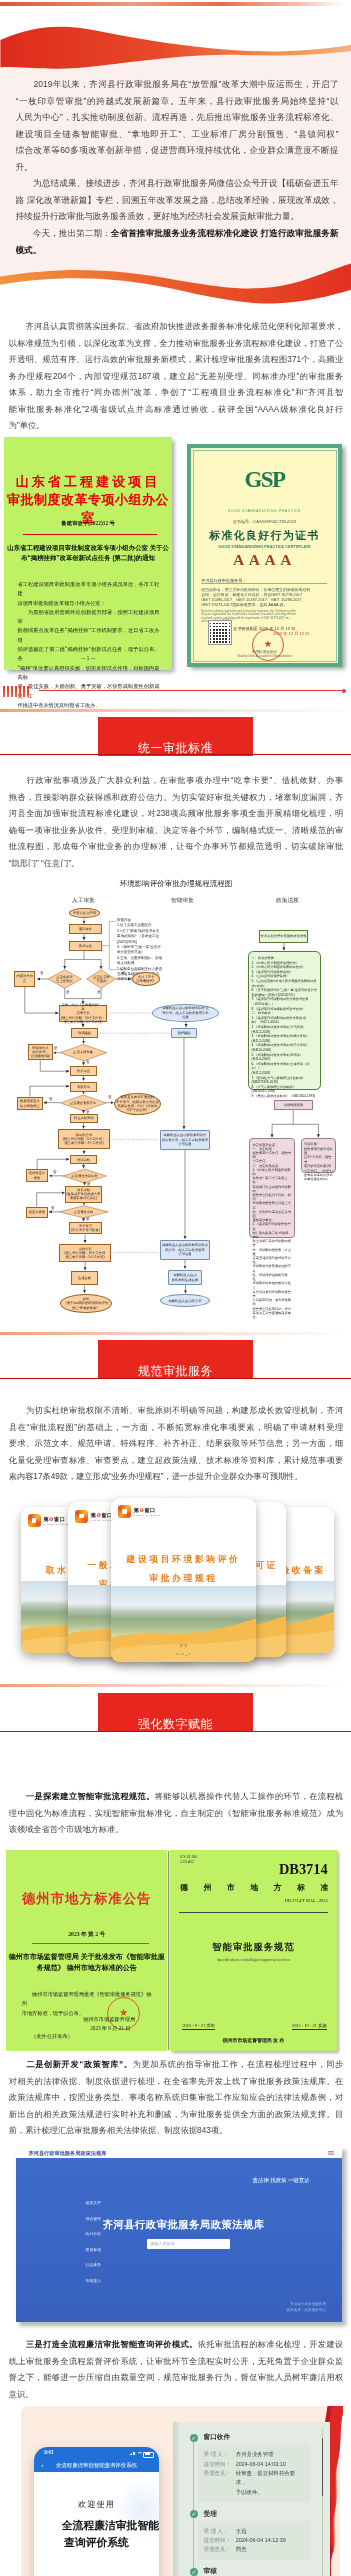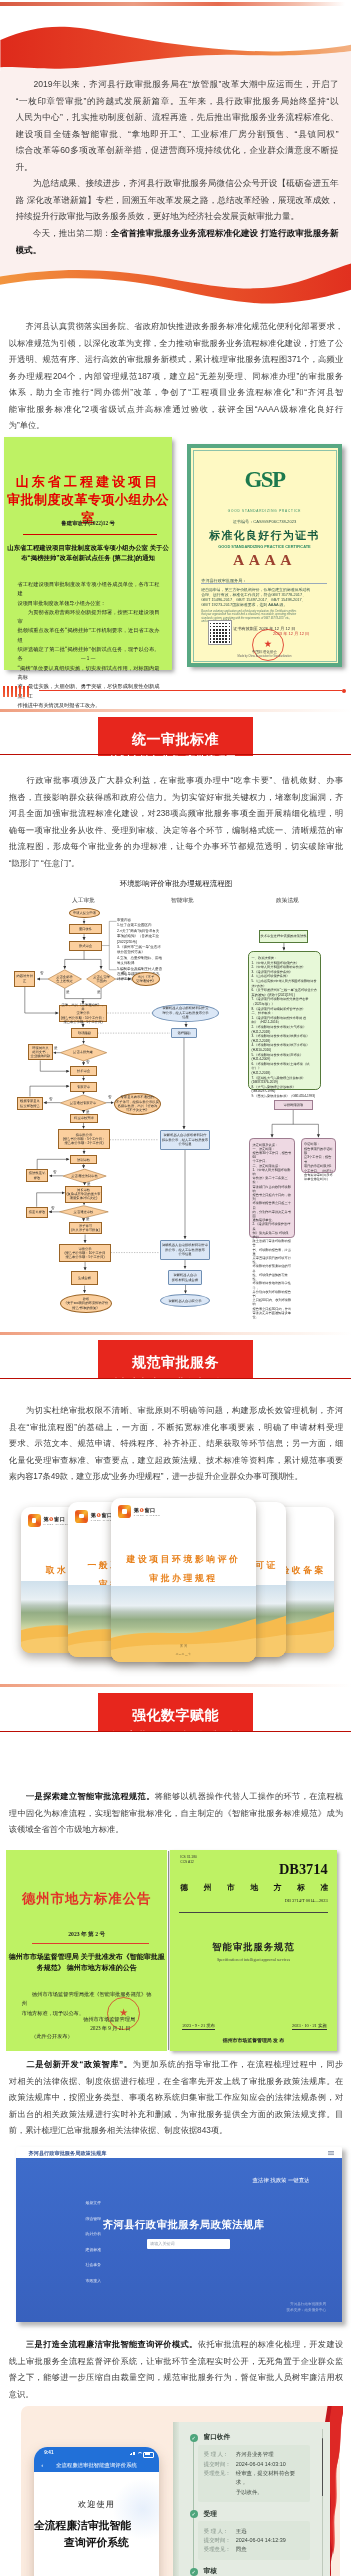--- a/index.html
+++ b/index.html
@@ -8,21 +8,21 @@
 
 .para{position:absolute;left:8.8px;right:8.8px}
 .para .ln{height:16.5px;line-height:16.5px;font-size:8.2px;color:#3e3e3e;text-align:justify;text-align-last:justify;overflow:hidden;white-space:nowrap}
 .para .ln.end{text-align-last:left}
 .para .ln b{color:#141414;font-weight:bold}
 .hero-para{left:15.5px;right:13.4px}
 .hero-para .ln{font-size:8.6px}
 
 .strip{position:absolute;left:0;width:352px;height:3.1px;background:linear-gradient(90deg,#ef9e7f,#f6c9b5 35%,#fbe7dd 65%,#fdf4ef 85%,#fff)}
 .hbox{position:absolute;left:98px;width:155px;height:39px;background:#e7261d;color:#fff;text-align:center}
-.hbox .h1{margin-top:14px;font-size:14px;font-weight:bold;letter-spacing:0.5px}
+.hbox .h1{margin-top:23px;font-size:12px;font-weight:normal;letter-spacing:0.5px}
 .hbox .h2{margin-top:4.6px;font-size:9.8px;font-weight:bold;letter-spacing:0.3px}
 .hrule{position:absolute;left:0;width:352px;height:1px;background:#bb0d05}
 
 .bars span{position:absolute;top:0;width:2.4px;height:10.8px;background:linear-gradient(180deg,#ea3b1e,#f2633c)}
 
 #flow{position:absolute;left:0;top:876px;width:352px;height:443px}
 .fn{position:absolute;display:flex;align-items:center;justify-content:center;text-align:center;font-size:3.3px;line-height:1.3;color:#222;white-space:pre-line;box-sizing:border-box}
 .fr{background:#fbcf9e;border:0.5px solid #9a6426}
 .fe{background:#fbcf9e;border:0.5px solid #9a6426;border-radius:50%}
 .fb{background:#dbe7f6;border:0.5px solid #6f8fb4;border-radius:1px}
@@ -629,21 +629,21 @@
         <div class="abs" style="right:16.5px;top:4.6px;width:4.6px;height:3.6px;border-top:1.3px solid #fff;border-radius:50% 50% 0 0"></div>
         <div class="abs" style="right:5.2px;top:4.6px;width:8.8px;height:4.1px;border:0.5px solid #fff;border-radius:1px">
             <span style="position:absolute;left:0.5px;top:0.5px;width:5.7px;height:2.1px;background:#fff"></span>
           </div>
         <div class="abs" style="left:7.2px;top:14px;font-size:6.2px">‹</div>
         <div class="abs" style="left:0;top:15px;width:100%;text-align:center;font-size:5.4px">全流程廉洁审批智能查询评价系统</div>
       </div>
       <div class="abs" style="right:-15.5px;top:31px;width:62px;height:62px;border-radius:50%;background:radial-gradient(circle,rgba(210,226,248,.55),rgba(210,226,248,0) 70%)"></div>
 
       <div class="abs" style="top:52px;width:100%;text-align:center;font-size:8.2px;color:#222;font-family:'Liberation Serif',serif;letter-spacing:1px">欢迎使用</div>
-      <div class="abs" style="top:72px;width:100%;text-align:left;font-size:10.8px;font-weight:bold;color:#111;font-family:'Liberation Serif',serif">全流程廉洁审批智能</div>
+      <div class="abs" style="top:72px;width:100%;text-align:right;font-size:10.8px;font-weight:bold;color:#111;font-family:'Liberation Serif',serif">全流程廉洁审批智能</div>
       <div class="abs" style="top:89px;width:100%;text-align:center;font-size:10.8px;font-weight:bold;color:#111;font-family:'Liberation Serif',serif">查询评价系统</div>
 
     </div>
     <div id="greenpanel">
       <div class="abs" style="left:0;top:0;bottom:0;width:6.2px;background:linear-gradient(90deg,#c9d4c6,#dfe7dc)"></div>
       <div class="abs" style="left:20.6px;top:12.4px;bottom:7.2px;width:0.8px;background:#a9c2ad"></div>
       <div id="tsteps" class="abs" style="left:0;top:6.2px;right:0">
           <div class="tstep">
             <div style="margin: 5.2px 0px 0px 17px; height: 8.2px;"><span class="ic">✓</span><span class="tt">窗口收件</span></div>
             <div class="tcard">

